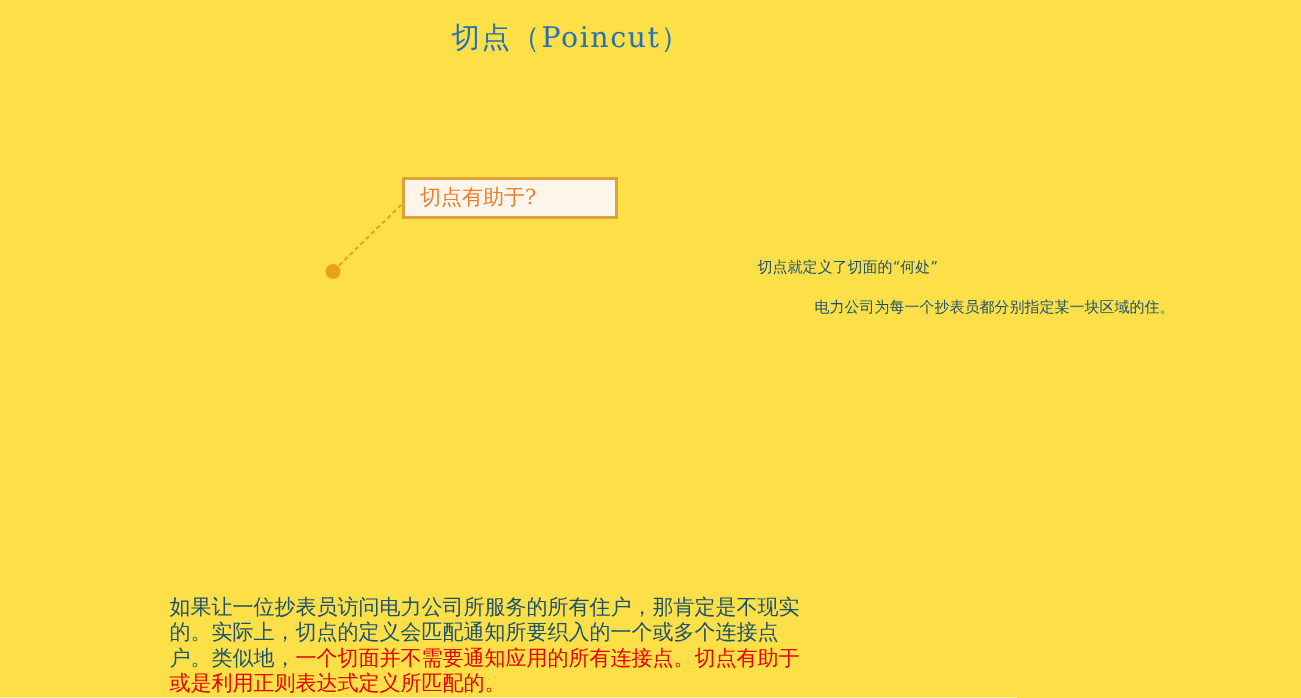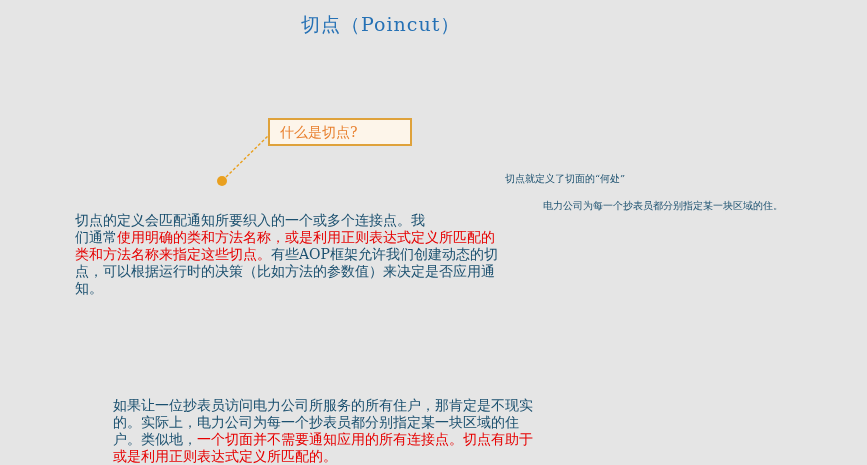--- a/index.html
+++ b/index.html
@@ -1,17 +1,17 @@
 <!DOCTYPE html>
 <html style="--title-blue: #2571B5; --body-dark: #1B506F; --text-red: #E60000; --callout-border: #DFA23B; --callout-bg: #FDF5EA; --callout-text: #E8802F; --accent-orange: #E9A01F;"><head>
 <meta charset="utf-8">
 <style>
   html,body { margin:0; padding:0; background:#ffffff; }
   .canvas {
-    position:relative; width:867px; height:465px; background:#e5e5e5;
+    position:relative; width:867px; height:465px; background:#fde047;
     overflow:hidden;
     font-family:"DejaVu Serif","Liberation Serif",serif;
   }
   .title {
     position:absolute; left:301px; top:12px; margin:0;
     font-size:19px; font-weight:normal; letter-spacing:1px;
     color:var(--title-blue,#2571B5);
     white-space:nowrap;
   }
   .overlay { position:absolute; left:0; top:0; pointer-events:none; }
@@ -49,34 +49,27 @@
 <div class="canvas">
 
   <h1 class="title">切点（Poincut）</h1>
 
   <svg class="overlay" width="867" height="465" viewBox="0 0 867 465">
     <line class="connector" x1="226" y1="177" x2="268" y2="136"></line>
     <circle class="dot" cx="222" cy="181" r="5"></circle>
   </svg>
 
   <div class="callout">
-    <span>什么是切点?</span>
+    <span>切点有助于?</span>
   </div>
 
-  <div class="para para-left">
-    <span class="dark">切点的定义会匹配通知所要织入的一个或多个连接点。我
-们通常</span><span class="red">使用明确的类和方法名称，或是利用正则表达式定义所匹配的
-类和方法名称来指定这些切点。</span><span class="dark">有些AOP框架允许我们创建动态的切
-点，可以根据运行时的决策（比如方法的参数值）来决定是否应用通
-知。</span>
-  </div>
 
   <div class="note note-line1">切点就定义了切面的“何处”</div>
   <div class="note note-line2">电力公司为每一个抄表员都分别指定某一块区域的住。</div>
 
   <div class="para para-bottom">
     <span class="dark">如果让一位抄表员访问电力公司所服务的所有住户，那肯定是不现实
-的。实际上，电力公司为每一个抄表员都分别指定某一块区域的住
+的。实际上，切点的定义会匹配通知所要织入的一个或多个连接点
 户。类似地，</span><span class="red">一个切面并不需要通知应用的所有连接点。切点有助于
 或是利用正则表达式定义所匹配的。</span>
   </div>
 
 </div>
 
 </body></html>

